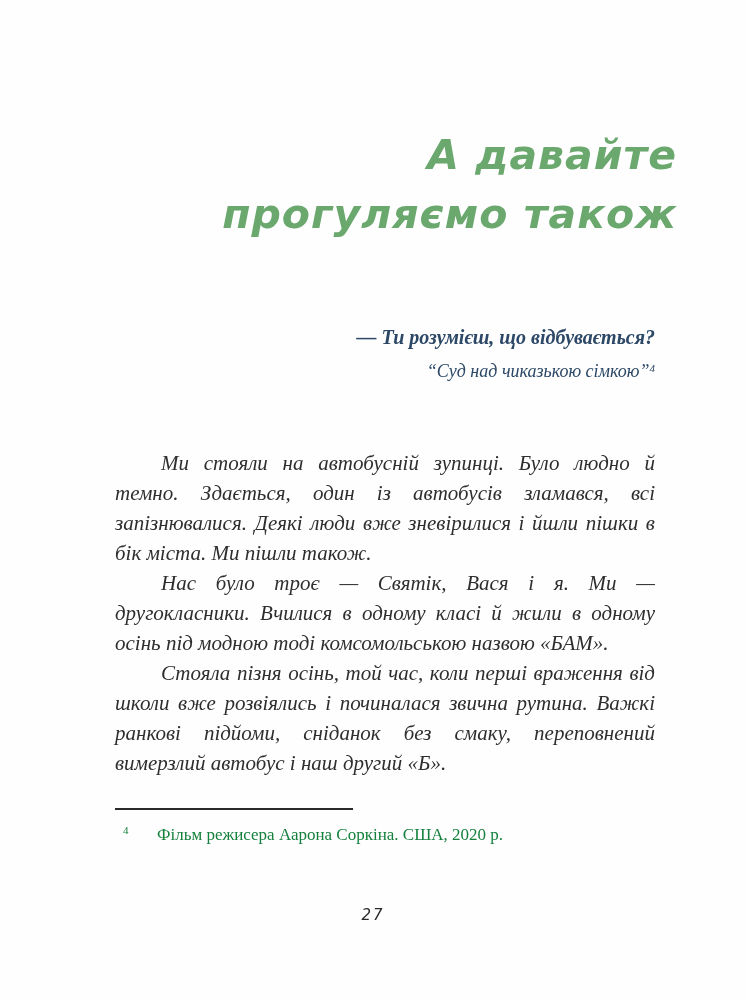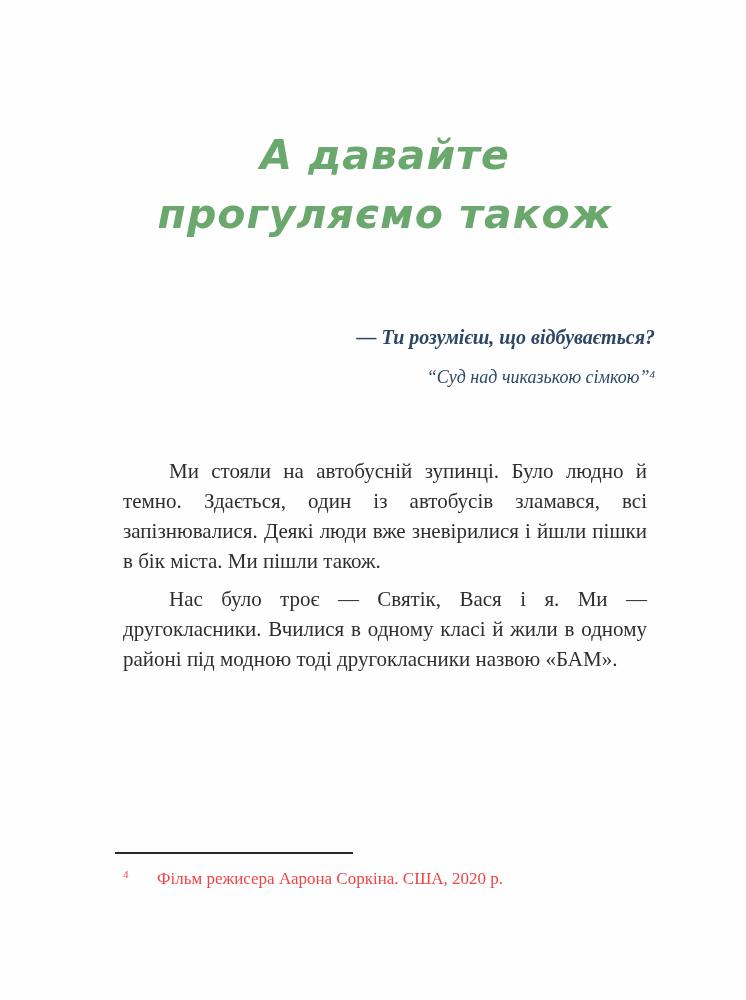--- a/index.html
+++ b/index.html
@@ -16,21 +16,21 @@
     font-family: "Liberation Serif", serif;
     color: #2d2d2d;
   }
 
   
   .chapter-title {
     position: absolute;
     top: 126px;
     left: 93px;
     width: 584px;
-    text-align: center;
+    text-align: right;
     color: #6aa86e;
     font-family: "DejaVu Sans", sans-serif;
     font-style: italic;
     font-weight: 600;
     font-size: 41px;
     line-height: 59px;
     letter-spacing: 1px;
   }
 
   
@@ -43,21 +43,21 @@
     color: #2c4866;
   }
   .epigraph-line {
     font-weight: bold;
     font-style: italic;
     font-size: 20px;
     line-height: 30px;
     text-align: right;
   }
   .epigraph-attribution {
-    margin-top: 10px;
+    margin-top: 4px;
     font-style: italic;
     font-size: 18px;
     line-height: 24px;
   }
   .epigraph-attribution .sup {
     font-size: 11px;
     vertical-align: 5px;
   }
 
   
@@ -65,31 +65,32 @@
     position: absolute;
     top: 448px;
     left: 115px;
     width: 540px;
     font-size: 21px;
     line-height: 30px;
     text-align: justify;
     color: #2e2e2e;
   }
   .body-text p {
-    margin: 8px;
+    margin: 0;
     text-indent: 46px;
+    font-style: italic;
   }
 
   
   .footnote {
     position: absolute;
-    top: 852px;
+    top: 808px;
     left: 115px;
     width: 540px;
-    color: #ef4444;
+    color: #15803d;
   }
   .footnote-rule {
     width: 238px;
     height: 0;
     border-top: 2px solid #2a2a2a;
   }
   .footnote-text {
     margin-top: 9px;
     font-size: 17px;
     line-height: 23px;
@@ -127,22 +128,24 @@
     <div>прогуляємо також</div>
   </div>
 
   <div class="epigraph">
     <div class="epigraph-line">— Ти розумієш, що відбувається?</div>
     <div class="epigraph-attribution"><span>“Суд над чиказькою сімкою”</span><span class="sup">4</span></div>
   </div>
 
   <div class="body-text">
     <p>Ми стояли на автобусній зупинці. Було людно й темно. Здається, один із автобусів зламався, всі запізнювалися. Деякі люди вже зневірилися і йшли пішки в бік міста. Ми пішли також.</p>
-    <p>Нас було троє — Святік, Вася і я. Ми — другокласники. Вчилися в одному класі й жили в одному районі під модною тоді другокласники назвою «БАМ».</p>
+    <p>Нас було троє — Святік, Вася і я. Ми — другокласники. Вчилися в одному класі й жили в одному осінь під модною тоді комсомольською назвою «БАМ».</p>
+    <p>Стояла пізня осінь, той час, коли перші враження від школи вже розвіялись і починалася звична рутина. Важкі ранкові підйоми, сніданок без смаку, переповнений вимерзлий автобус і наш другий «Б».</p>
   </div>
 
   <div class="footnote">
     <div class="footnote-rule"></div>
     <div class="footnote-text"><span class="fn-marker">4</span><span>Фільм режисера Аарона Соркіна. США, 2020 р.</span></div>
   </div>
 
+  <div class="page-number">27</div>
 
 </div>
 
 </body></html>

